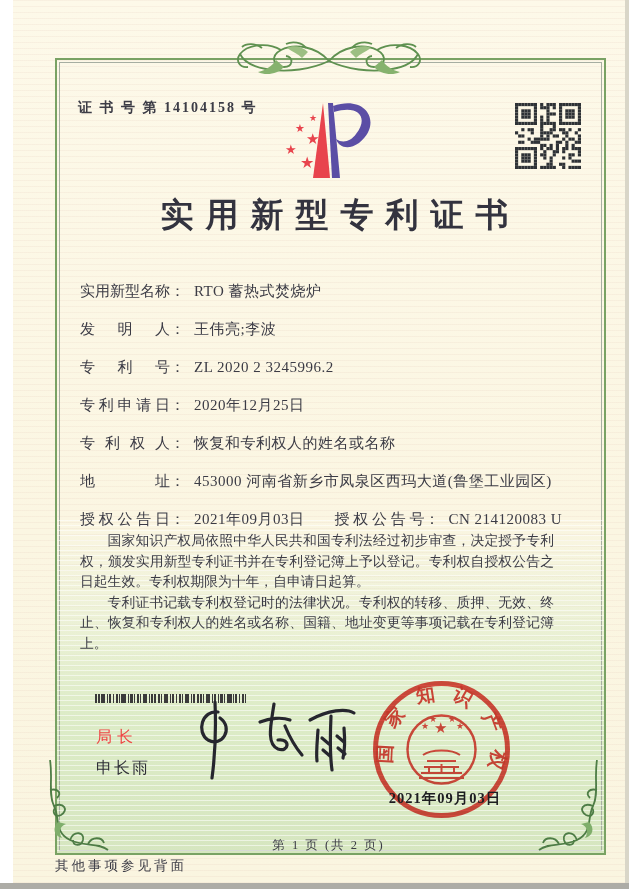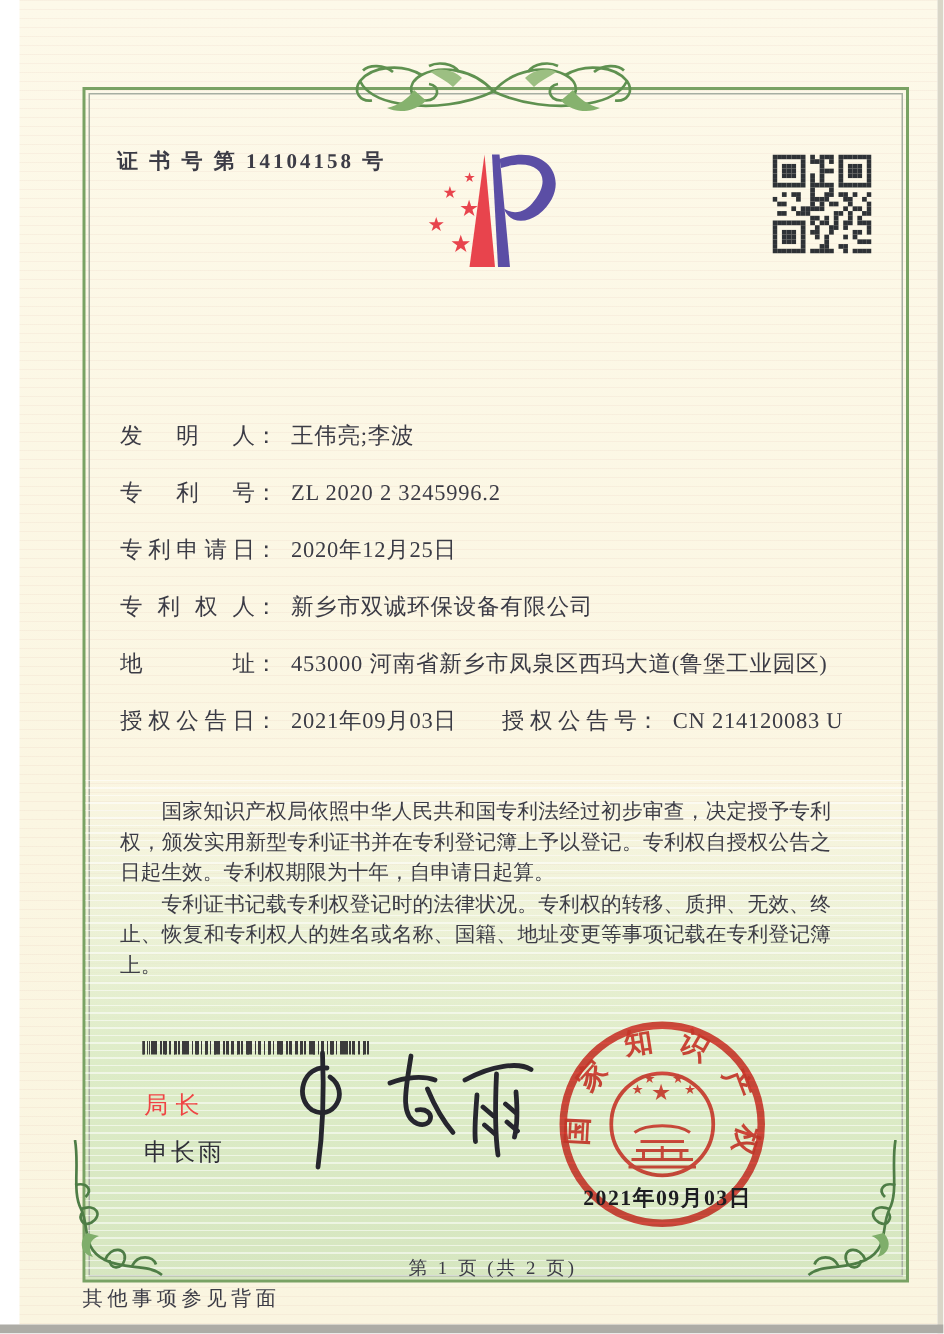--- a/index.html
+++ b/index.html
@@ -327,33 +327,37 @@
       <rect x="30" y="60" width="3" height="3"></rect>
       <rect x="33" y="60" width="3" height="3"></rect>
       <rect x="36" y="60" width="3" height="3"></rect>
       <rect x="45" y="60" width="3" height="3"></rect>
       <rect x="51" y="60" width="3" height="3"></rect>
       <rect x="54" y="60" width="3" height="3"></rect>
       <rect x="57" y="60" width="3" height="3"></rect>
       <rect x="60" y="60" width="3" height="3"></rect>
     </svg>
 
+  <div class="abs title">实用新型专利证书</div>
 
   <div class="abs fields">
     <div class="frow">
+      <span class="flabel">实用新型名称</span><span class="fcolon">：</span><span class="fvalue">RTO 蓄热式焚烧炉</span>
+    </div>
+    <div class="frow">
       <span class="flabel">发明人</span><span class="fcolon">：</span><span class="fvalue">王伟亮;李波</span>
     </div>
     <div class="frow">
       <span class="flabel">专利号</span><span class="fcolon">：</span><span class="fvalue">ZL 2020 2 3245996.2</span>
     </div>
     <div class="frow">
       <span class="flabel">专利申请日</span><span class="fcolon">：</span><span class="fvalue">2020年12月25日</span>
     </div>
     <div class="frow">
-      <span class="flabel">专利权人</span><span class="fcolon">：</span><span class="fvalue">新乡市双诚环保设备有限公司</span>
+      <span class="flabel">专利权人</span><span class="fcolon">：</span><span class="fvalue">恢复和专利权人的姓名或名称</span>
     </div>
     <div class="frow">
       <span class="flabel">地址</span><span class="fcolon">：</span><span class="fvalue">453000 河南省新乡市凤泉区西玛大道(鲁堡工业园区)</span>
     </div>
     <div class="frow">
       <span class="flabel">授权公告日</span><span class="fcolon">：</span><span class="fvalue">2021年09月03日</span><span class="grant-gap"></span><span class="flabel">授权公告号</span><span class="fcolon">：</span><span class="fvalue">CN 214120083 U</span>
     </div>
   </div>
 
   <div class="abs paras">

